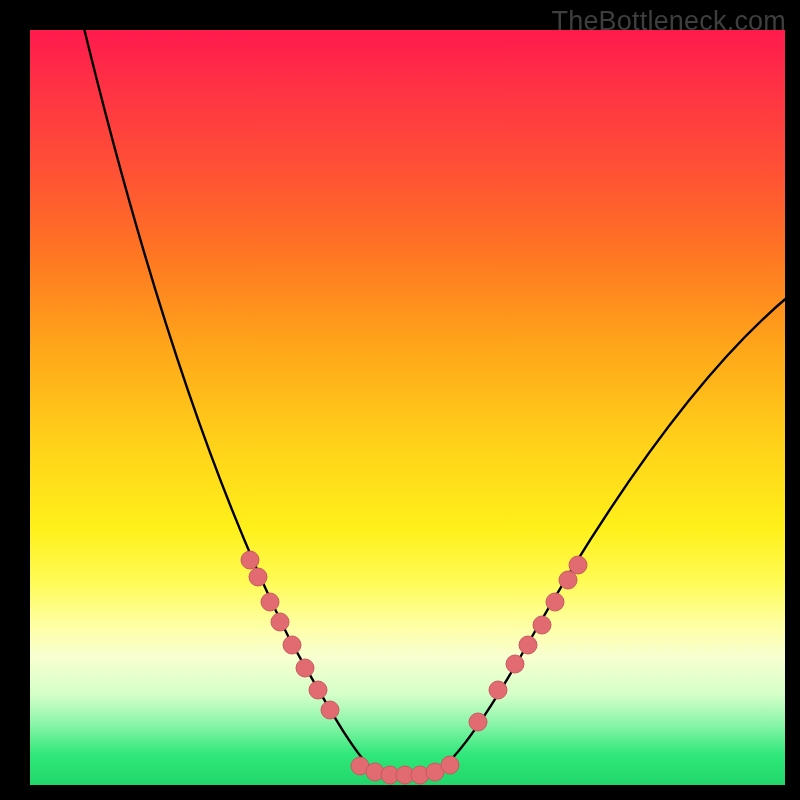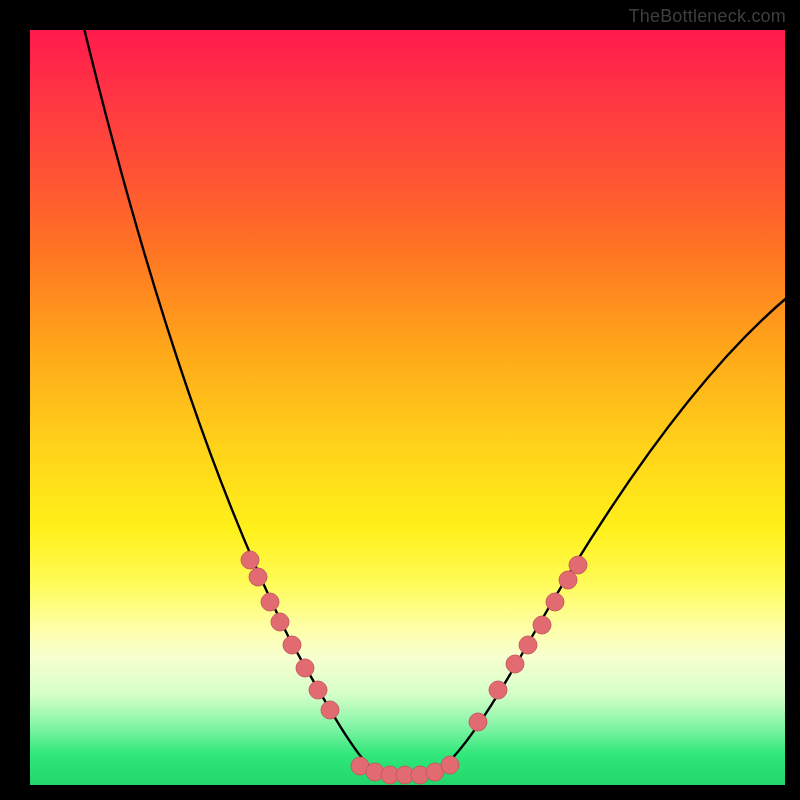--- a/index.html
+++ b/index.html
@@ -37,21 +37,21 @@
       #88f5a8 92%,
       #2fe77a 96%,
       #22d66a 100%
     );
   }
   .watermark {
     position: absolute;
     top: 6px;
     right: 14px;
     color: #3e3e3e;
-    font-size: 18px;
+    font-size: 27px;
     font-weight: 500;
     letter-spacing: 0.2px;
     user-select: none;
   }
   svg.curve {
     position: absolute;
     left: 0;
     top: 0;
     width: 100%;
     height: 100%;

